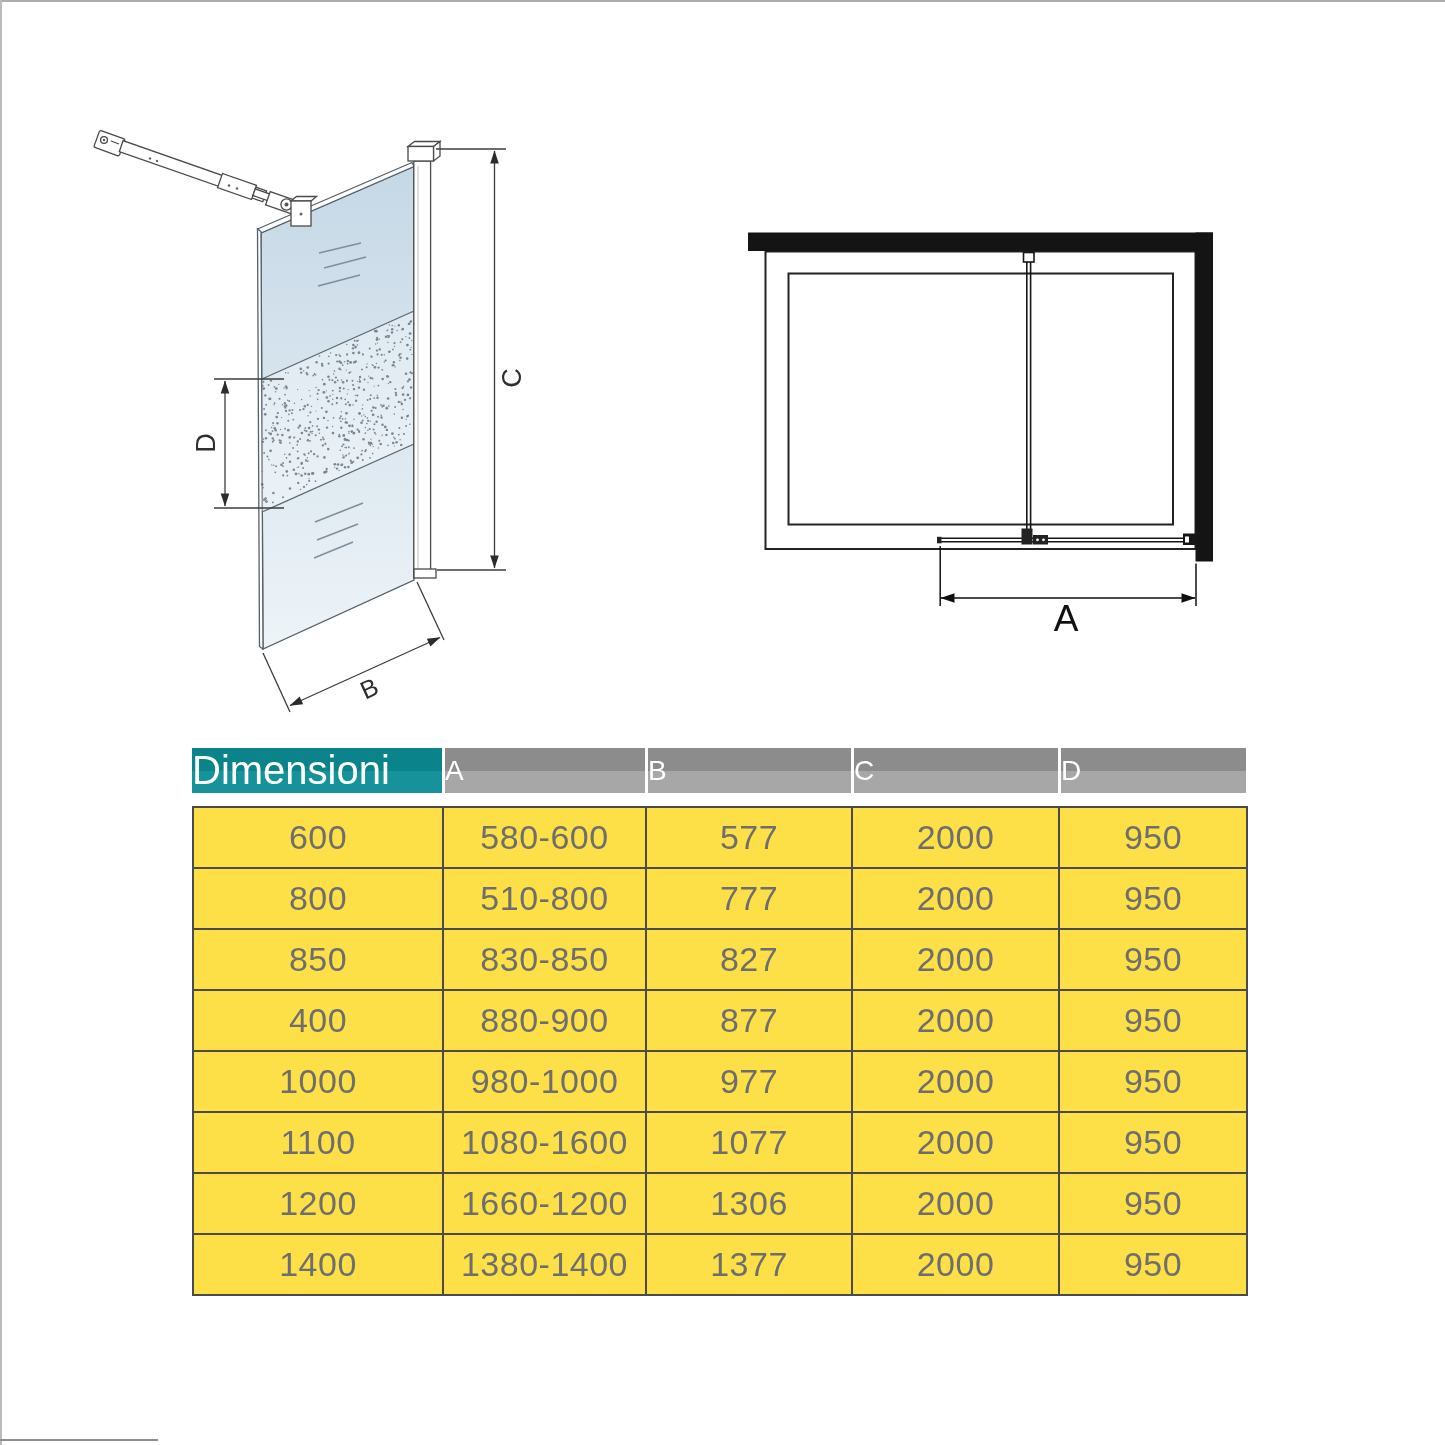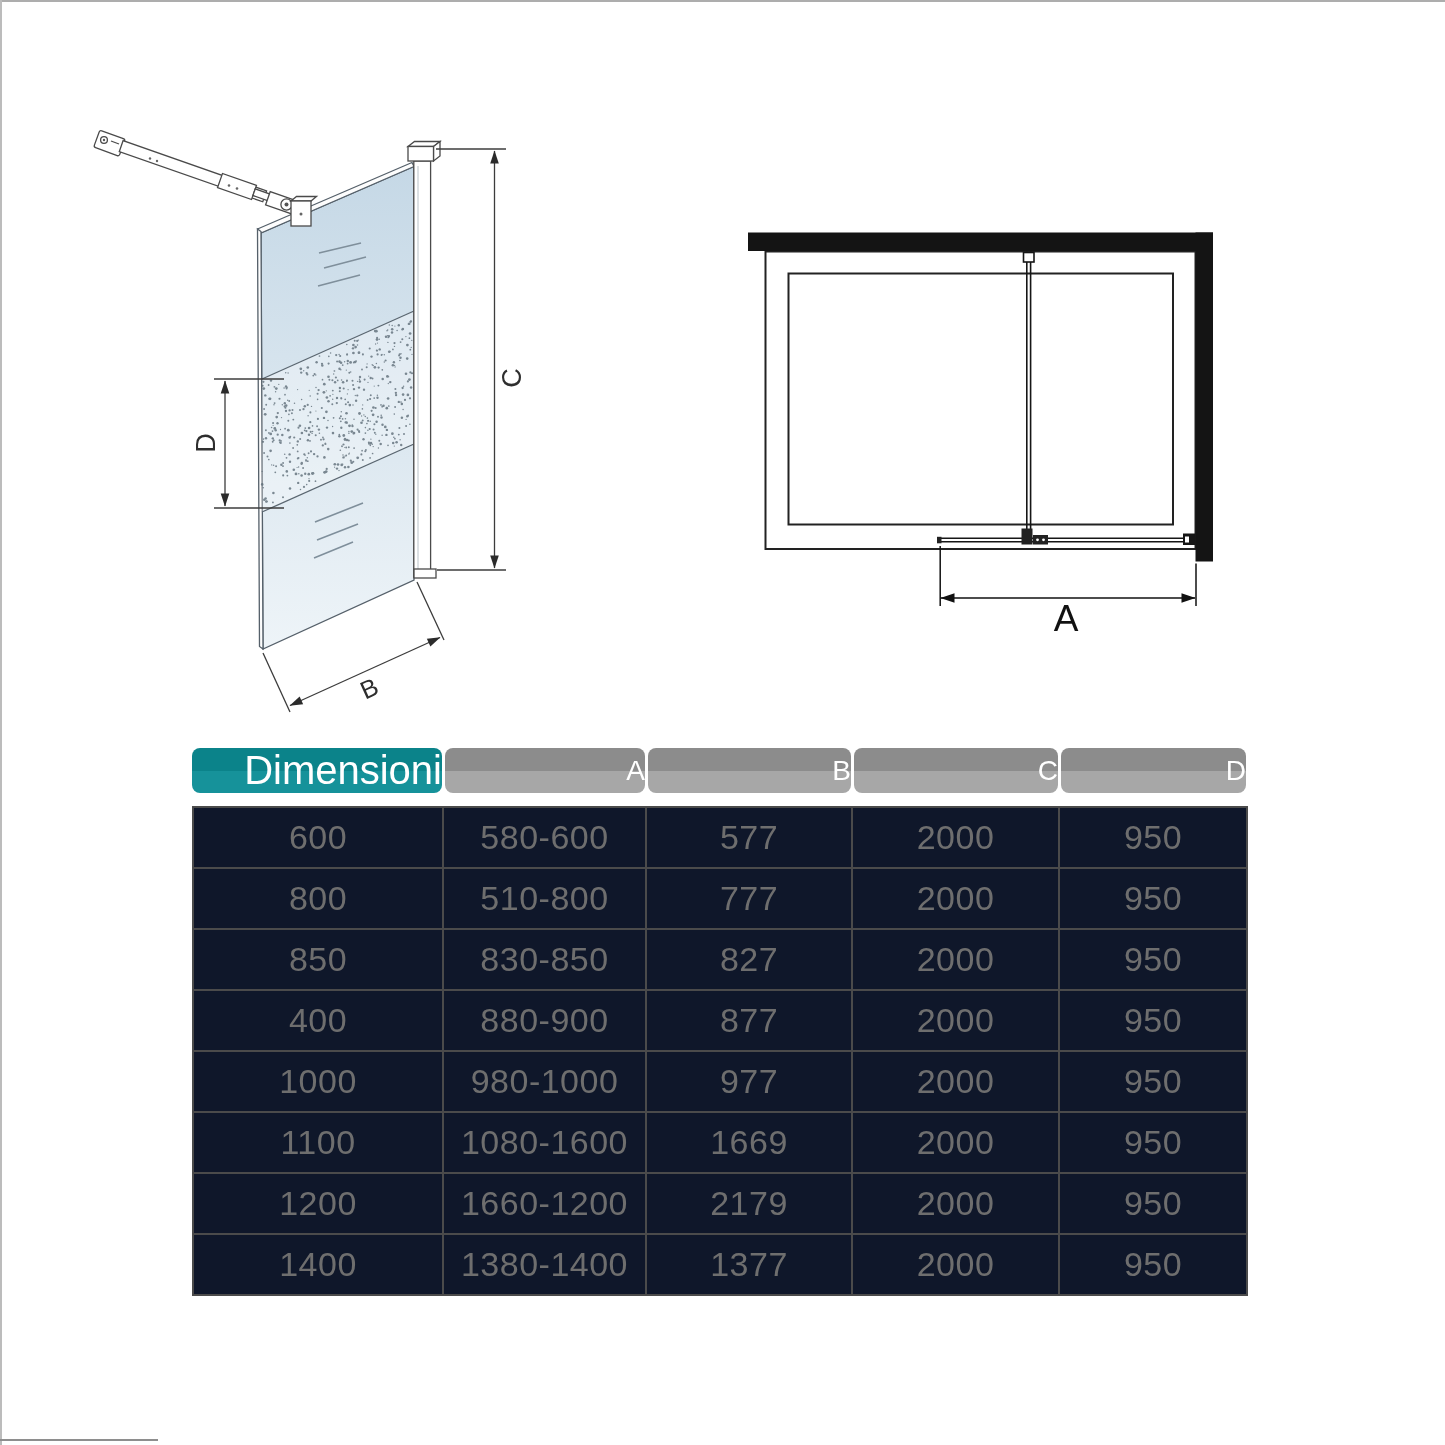--- a/index.html
+++ b/index.html
@@ -11,34 +11,34 @@
   .edge-top{position:absolute;left:0;top:0;width:1445px;height:2px;background:#adadad;}
   .edge-left{position:absolute;left:0;top:0;width:2px;height:1445px;background:#bcbcbc;}
   .edge-bl{position:absolute;left:0;top:1439px;width:158px;height:2px;background:#8e8e8e;}
 
   .diag-left{position:absolute;left:55px;top:85px;width:475px;height:655px;}
   .diag-right{position:absolute;left:715px;top:210px;width:515px;height:440px;}
 
   
   .spec-table{position:absolute;left:192px;top:748px;width:1054px;}
   .spec-head{display:flex;height:45px;}
-  .th{box-sizing:border-box;text-align:right;color:#fff;line-height:45px;
-      font-size:28px;background:linear-gradient(#8c8c8c 0 52%,#a7a7a7 52% 100%);border-radius:8px;}
+  .th{box-sizing:border-box;text-align:left;color:#fff;line-height:45px;
+      font-size:28px;background:linear-gradient(#8c8c8c 0 52%,#a7a7a7 52% 100%);}
   .th.title{width:250px;font-size:40px;
       background:linear-gradient(#0b838a 0 52%,#16929a 52% 100%);}
   .th.c-a{width:200px;margin-left:3px;}
   .th.c-b{width:203px;margin-left:3px;}
   .th.c-c{width:204px;margin-left:3px;}
   .th.c-d{width:185px;margin-left:3px;}
 
   table.spec-grid{margin-top:13px;border-collapse:collapse;table-layout:fixed;
       width:1054px;}
   .spec-grid td{border:2px solid #4b4b4b;height:59px;text-align:center;
       vertical-align:middle;font-size:34px;color:#6e6e6e;letter-spacing:0.5px;
-      background:#0f172a;padding:0;}
+      background:#fde047;padding:0;}
   .spec-grid col.w0{width:250px}.spec-grid col.w1{width:203px}
   .spec-grid col.w2{width:206px}.spec-grid col.w3{width:207px}
   .spec-grid col.w4{width:188px}
 
   text{font-family:"Liberation Sans","DejaVu Sans",sans-serif;}
 </style>
 </head>
 <body>
 
 <div class="canvas">
@@ -759,28 +759,28 @@
         <tr>
           <td>1000</td>
           <td>980-1000</td>
           <td>977</td>
           <td>2000</td>
           <td>950</td>
         </tr>
         <tr>
           <td>1100</td>
           <td>1080-1600</td>
-          <td>1669</td>
+          <td>1077</td>
           <td>2000</td>
           <td>950</td>
         </tr>
         <tr>
           <td>1200</td>
           <td>1660-1200</td>
-          <td>2179</td>
+          <td>1306</td>
           <td>2000</td>
           <td>950</td>
         </tr>
         <tr>
           <td>1400</td>
           <td>1380-1400</td>
           <td>1377</td>
           <td>2000</td>
           <td>950</td>
         </tr>

